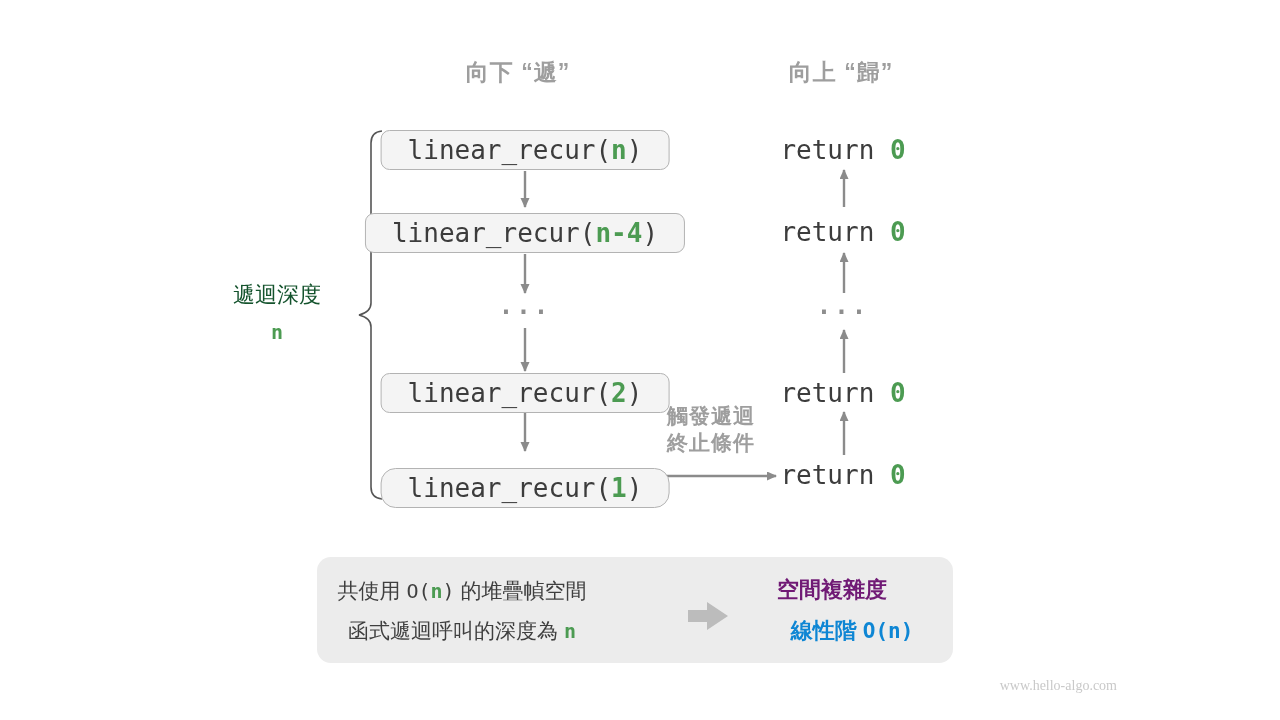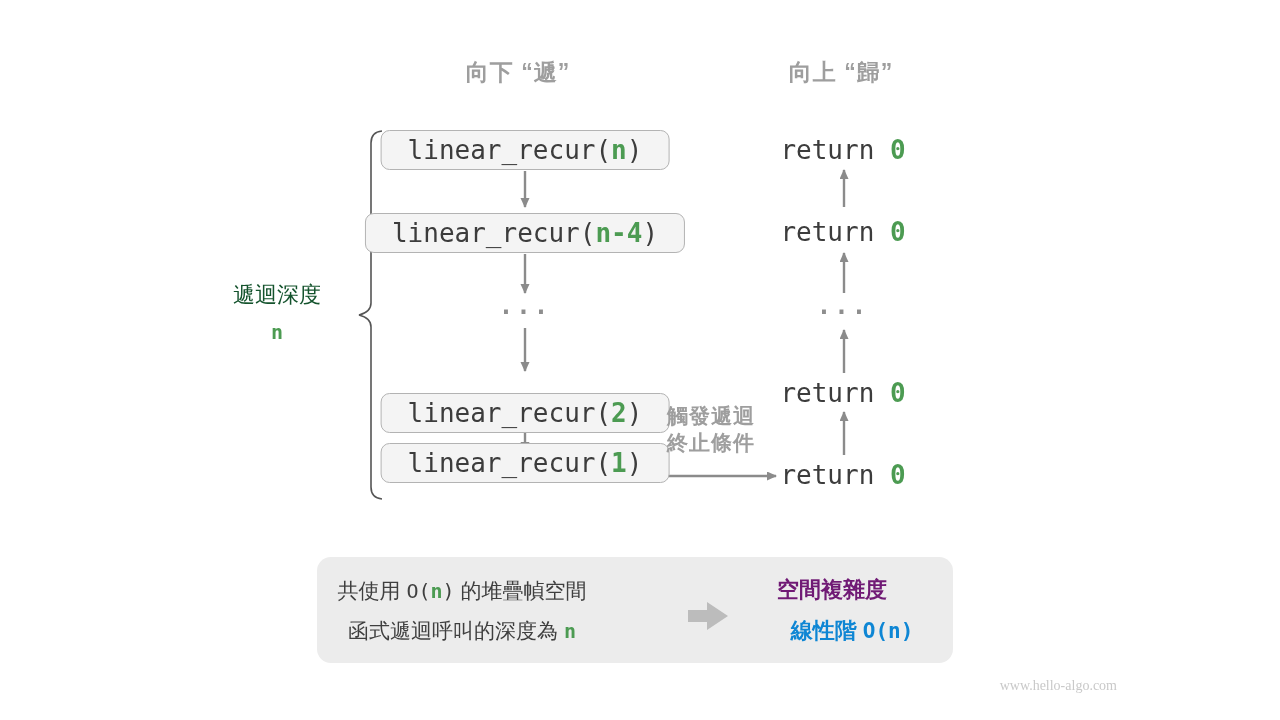--- a/index.html
+++ b/index.html
@@ -120,24 +120,24 @@
   <div class="abs-c depth-label" style="left:277px; top:295px;">遞迴深度</div>
   <div class="abs-c depth-var" style="left:277px; top:332px;">n</div>
 
   <div class="abs-c code code-box" style="left:525px; top:150px;">
     <span>linear_recur(</span><span class="arg">n</span><span>)</span>
   </div>
   <div class="abs-c code code-box" style="left:525px; top:233px;">
     <span>linear_recur(</span><span class="arg">n-4</span><span>)</span>
   </div>
   <div class="abs-c ellipsis" style="left:525px; top:306px;">...</div>
-  <div class="abs-c code code-box" style="left:525px; top:413px;">
+  <div class="abs-c code code-box" style="left:525px; top:393px;">
     <span>linear_recur(</span><span class="arg">2</span><span>)</span>
   </div>
-  <div class="abs-c code code-box" style="left:525px; top:463px;">
+  <div class="abs-c code code-box" style="left:525px; top:488px;border-radius:15px;">
     <span>linear_recur(</span><span class="arg">1</span><span>)</span>
   </div>
 
   <div class="abs-c code" style="left:843px; top:150px;">
     <span>return </span><span class="arg">0</span>
   </div>
   <div class="abs-c code" style="left:843px; top:232px;">
     <span>return </span><span class="arg">0</span>
   </div>
   <div class="abs-c ellipsis" style="left:843px; top:306px;">...</div>

